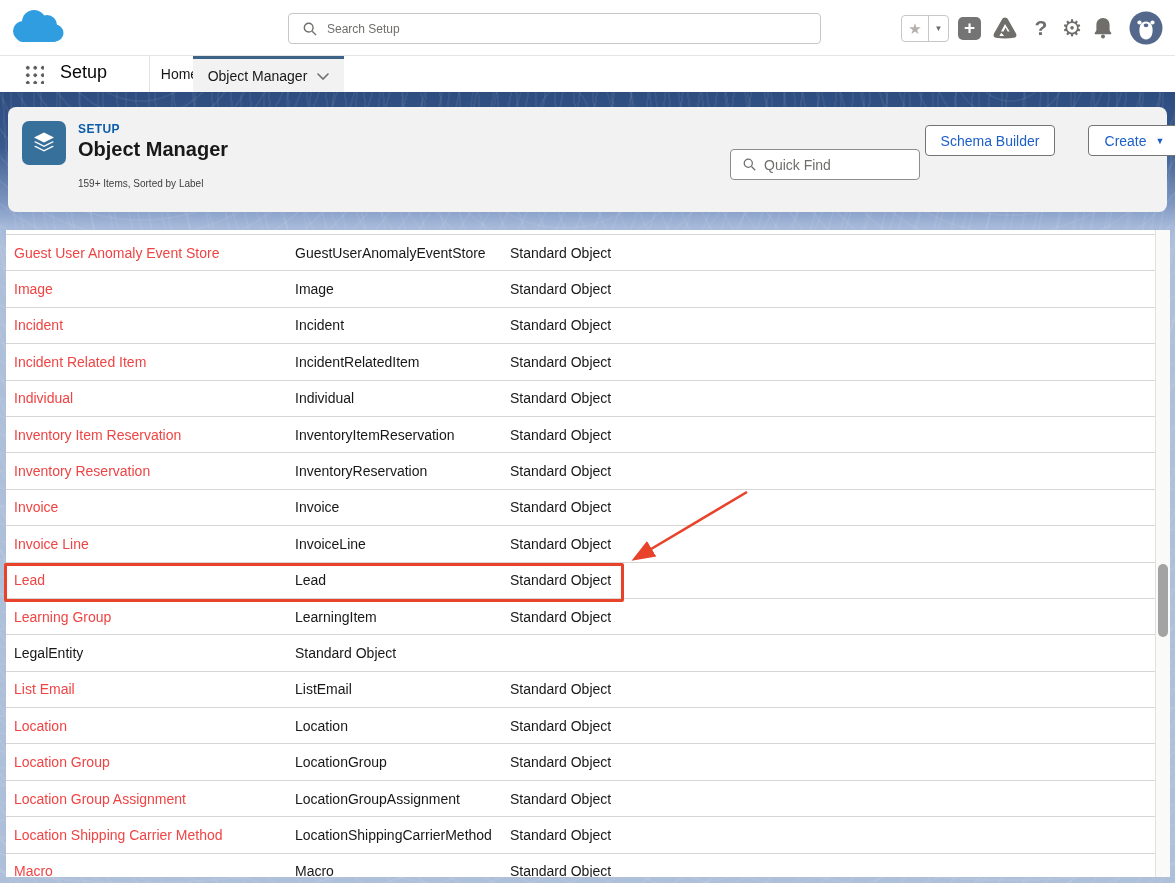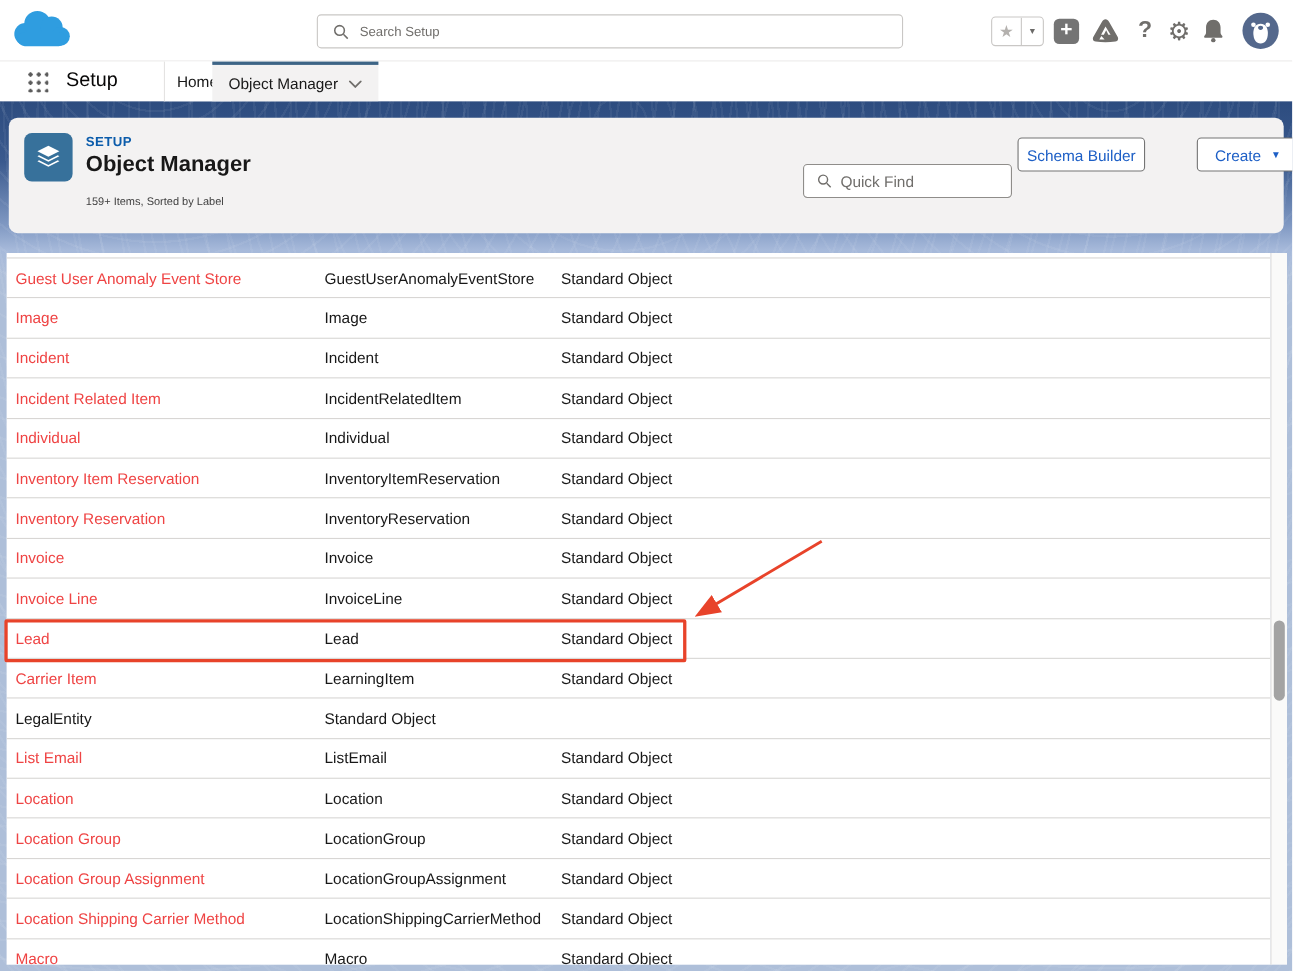--- a/index.html
+++ b/index.html
@@ -49,21 +49,21 @@
   .header-card { position:absolute; left:8px; top:15px; width:1159px; height:105px; background:#f3f2f2; border-radius:8px; }
   .obj-icon { position:absolute; left:14px; top:14px; width:44px; height:44px; background:#37719b; border-radius:7px; display:flex; align-items:center; justify-content:center; }
   .eyebrow { position:absolute; left:70px; top:15px; font-size:12px; font-weight:600; color:#0b5cab; letter-spacing:0.4px; }
   .page-title { position:absolute; left:70px; top:31px; font-size:20px; font-weight:bold; color:#181818; }
   .page-sub { position:absolute; left:70px; top:71px; font-size:10px; color:#404040; }
   .quick-find { position:absolute; left:722px; top:18px; width:190px; height:31px; border:1px solid #8f8d8a; border-radius:4px; background:#fff; display:flex; align-items:center; padding-left:12px;margin-top:24px; }
   .quick-find .mag { width:13px; height:13px; margin-right:8px; flex:0 0 auto; }
   .quick-find input { border:none; outline:none; font-size:14px; width:100%; color:#2b2826; font-family:"Liberation Sans",sans-serif; background:transparent; }
   .quick-find input::placeholder { color:#706e6b; opacity:1; }
   .hdr-btn { position:absolute; top:18px; height:31px; background:#fff; border:1px solid #747474; border-radius:4px; color:#1d5fc6; font-size:14px; display:flex; align-items:center; justify-content:center; gap:9px; cursor:pointer; }
-  .btn-schema { left:917px; width:116px; }
+  .btn-schema { left:917px; width:130px; }
   .btn-create { left:1080px; width:93px; }
   .caret-sm { font-size:9px; color:#1d5fc6; }
 
   
   .table-wrap { position:absolute; left:6px; top:138px; width:1149px; height:647px; background:#fff; overflow:hidden; }
   .top-partial { height:5px; border-bottom:1px solid #d8d6d4; }
   .obj-row { display:grid; grid-template-columns:281px 215px auto; height:36.4px; align-items:center; padding-left:8px; border-bottom:1px solid #d8d6d4; }
   .obj-row .cell { font-size:14px; white-space:nowrap; overflow:hidden; }
   .obj-row a.label { color:#ef4444; text-decoration:none; }
   .obj-row .api, .obj-row .type { color:#181818; }
@@ -228,21 +228,21 @@
             <a href="#" class="cell label">Invoice Line</a>
             <div class="cell api">InvoiceLine</div>
             <div class="cell type">Standard Object</div>
           </div>
           <div class="obj-row">
             <a href="#" class="cell label">Lead</a>
             <div class="cell api">Lead</div>
             <div class="cell type">Standard Object</div>
           </div>
           <div class="obj-row">
-            <a href="#" class="cell label">Carrier Item</a>
+            <a href="#" class="cell label">Learning Group</a>
             <div class="cell api">LearningItem</div>
             <div class="cell type">Standard Object</div>
           </div>
           <div class="obj-row">
             <div class="cell api">LegalEntity</div>
             <div class="cell type">Standard Object</div>
           </div>
           <div class="obj-row">
             <a href="#" class="cell label">List Email</a>
             <div class="cell api">ListEmail</div>

